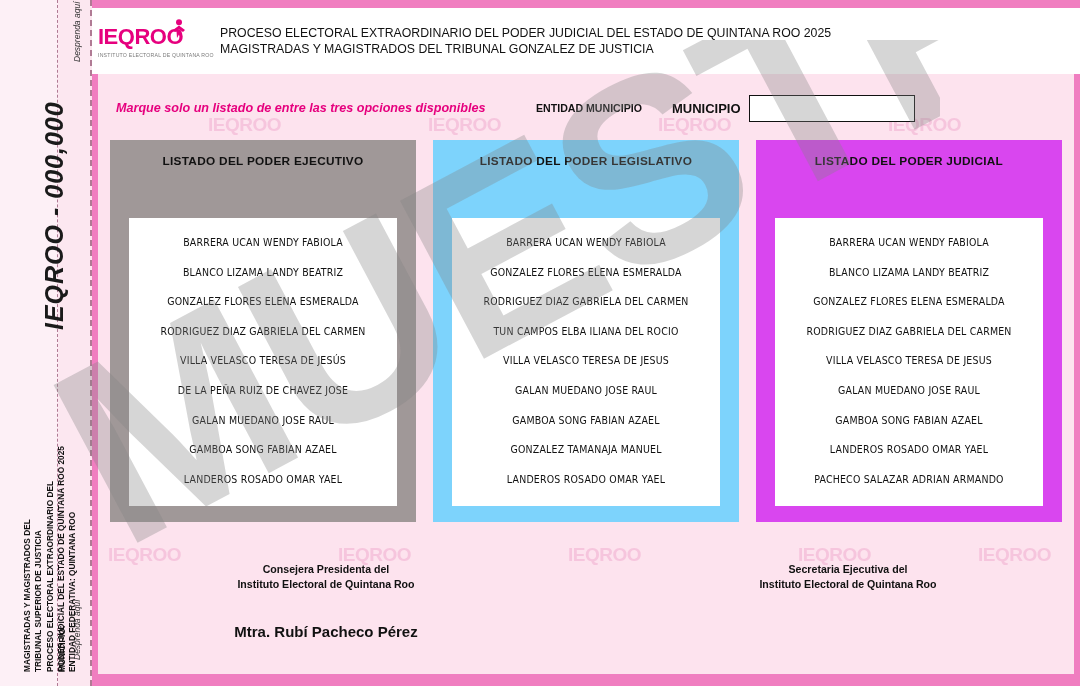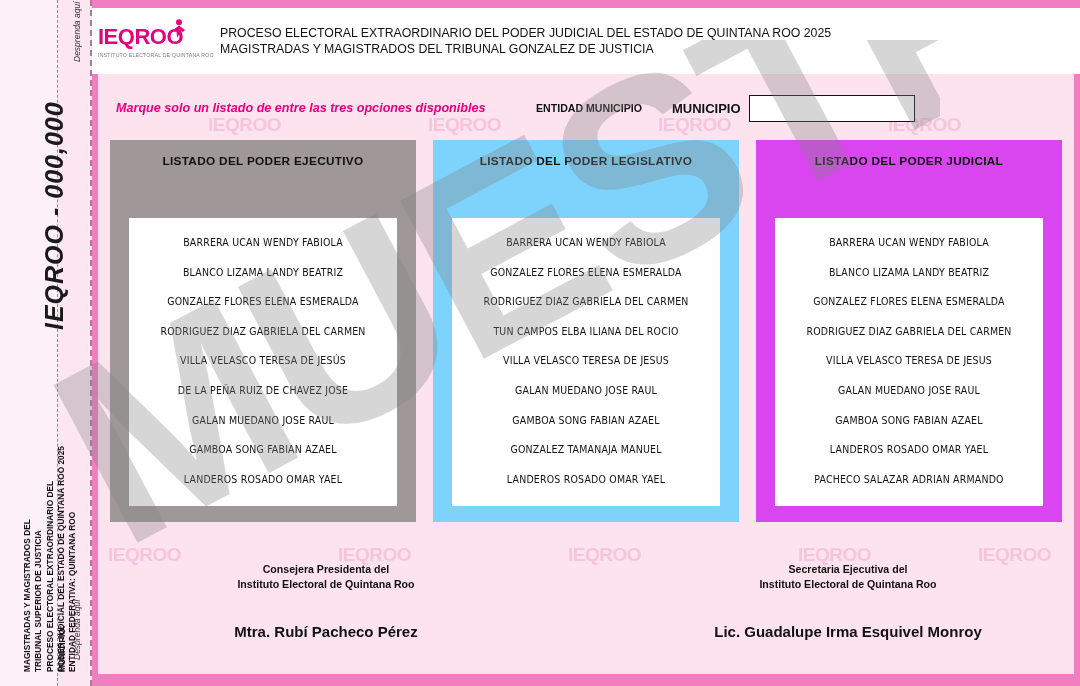--- a/index.html
+++ b/index.html
@@ -300,21 +300,20 @@
 
     <div id="signs">
       <div class="sign" id="sign-left">
         <div>Consejera Presidenta del</div>
         <div>Instituto  Electoral de Quintana Roo</div>
         <div class="sign-name">Mtra. Rubí Pacheco Pérez</div>
       </div>
       <div class="sign" id="sign-right">
         <div>Secretaria Ejecutiva del</div>
         <div>Instituto Electoral de Quintana Roo</div>
-        <div class="sign-name">Lic. Guadalupe Irma Esquivel Monroy</div>
       </div>
     </div>
 
   </div>
 </div>
 
 <div id="muestra">
   <span>MUESTRA</span>
 </div>
 

